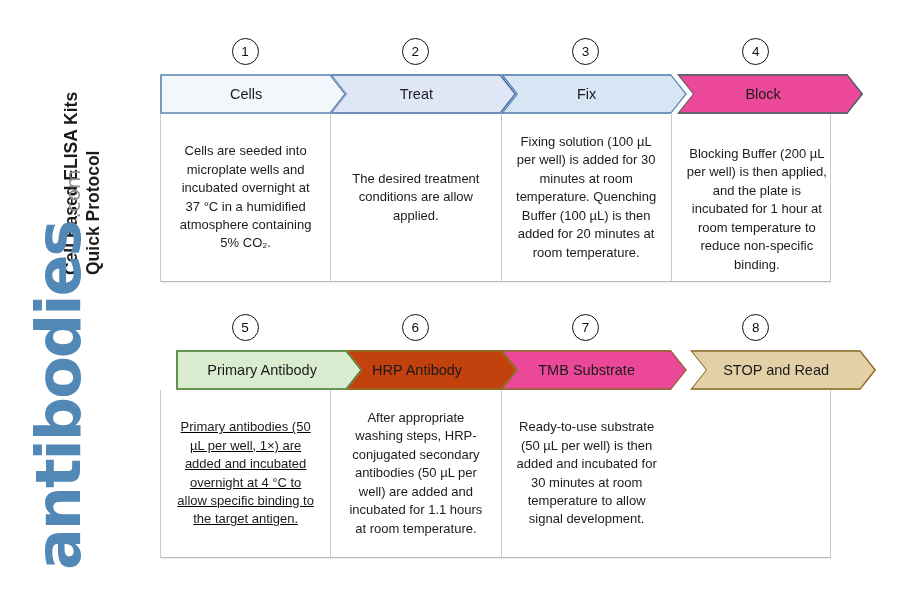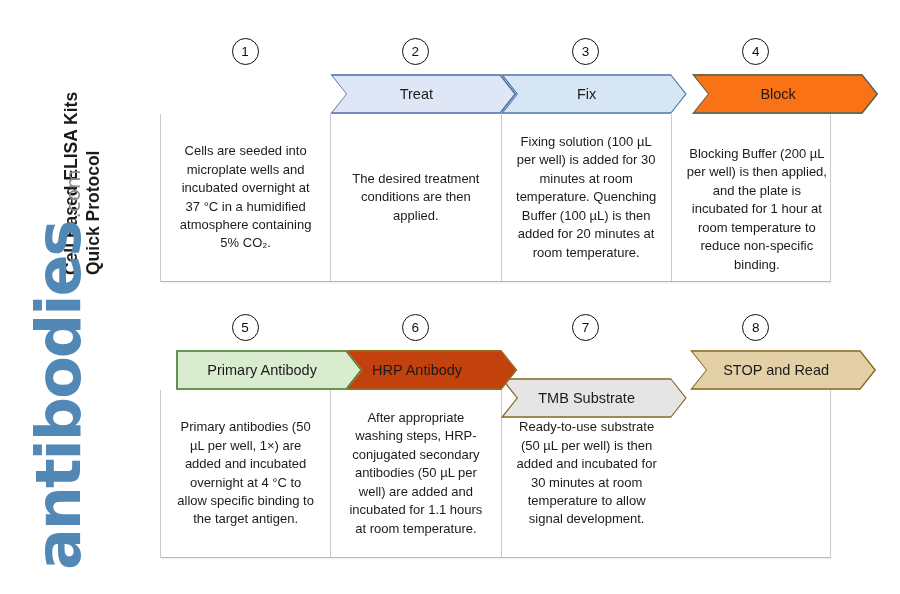--- a/index.html
+++ b/index.html
@@ -152,45 +152,51 @@
         <span>2</span>
       </div>
       <div class="num-circle" style="left: 412.125px;">
         <span>3</span>
       </div>
       <div class="num-circle" style="left: 582.375px;">
         <span>4</span>
       </div>
     </div>
   <div class="chev-strip">
+      <div class="chev" style="left: 0px; width: 186.25px; background: rgb(243, 247, 252); z-index: 4; clip-path: polygon(0px 0px, 170.25px 0px, 186.25px 20px, 170.25px 40px, 0px 40px);">
+        <svg width="186.25" height="40" style="position: absolute; left: 0px; top: 0px; z-index: 1;">
+          <path d="M1,1 L170.25,1 L185.25,20 L170.25,39 L1,39 Z" fill="none" stroke="#5b83b0" stroke-width="1.6"></path>
+        </svg>
+        <span>Cells</span>
+      </div>
       <div class="chev" style="left: 170.25px; width: 186.25px; background: rgb(223, 231, 247); z-index: 3; clip-path: polygon(0px 0px, 170.25px 0px, 186.25px 20px, 170.25px 40px, 0px 40px, 16px 20px);">
         <svg width="186.25" height="40" style="position: absolute; left: 0px; top: 0px; z-index: 1;">
           <path d="M1,1 L170.25,1 L185.25,20 L170.25,39 L1,39 L16,20 Z" fill="none" stroke="#4f6fa8" stroke-width="1.6"></path>
         </svg>
         <span>Treat</span>
       </div>
       <div class="chev" style="left: 340.5px; width: 186.25px; background: rgb(215, 230, 245); z-index: 2; clip-path: polygon(0px 0px, 170.25px 0px, 186.25px 20px, 170.25px 40px, 0px 40px, 16px 20px);">
         <svg width="186.25" height="40" style="position: absolute; left: 0px; top: 0px; z-index: 1;">
           <path d="M1,1 L170.25,1 L185.25,20 L170.25,39 L1,39 L16,20 Z" fill="none" stroke="#4f7ca8" stroke-width="1.6"></path>
         </svg>
         <span>Fix</span>
       </div>
-      <div class="chev" style="left: 532px; width: 186.25px; background: #f97316; z-index: 1; clip-path: polygon(0px 0px, 170.25px 0px, 186.25px 20px, 170.25px 40px, 0px 40px, 16px 20px);">
+      <div class="chev" style="left: 517px; width: 186.25px; background: #ec4899; z-index: 1; clip-path: polygon(0px 0px, 170.25px 0px, 186.25px 20px, 170.25px 40px, 0px 40px, 16px 20px);">
         <svg width="186.25" height="40" style="position: absolute; left: 0px; top: 0px; z-index: 1;">
           <path d="M1,1 L170.25,1 L185.25,20 L170.25,39 L1,39 L16,20 Z" fill="none" stroke="#3f6b63" stroke-width="1.6"></path>
         </svg>
         <span>Block</span>
       </div>
     </div>
   <div class="boxes">
       <div class="cell" style="width: 170.25px; flex: 0 0 170.25px;">
         <p>Cells are seeded into microplate wells and incubated overnight at 37 °C in a humidified atmosphere containing 5% CO₂.</p>
       </div>
       <div class="cell" style="width: 170.25px; flex: 0 0 170.25px;">
-        <p>The desired treatment conditions are then applied.</p>
+        <p>The desired treatment conditions are allow applied.</p>
       </div>
       <div class="cell" style="width: 170.25px; flex: 0 0 170.25px;">
         <p>Fixing solution (100 µL per well) is added for 30 minutes at room temperature. Quenching Buffer (100 µL) is then added for 20 minutes at room temperature.</p>
       </div>
       <div class="cell" style="width: 170.25px; flex: 0 0 170.25px; margin-top: 24px;">
         <p>Blocking Buffer (200 µL per well) is then applied, and the plate is incubated for 1 hour at room temperature to reduce non-specific binding.</p>
       </div>
     </div>
 </div>
 
@@ -215,35 +221,35 @@
           <path d="M1,1 L170.25,1 L185.25,20 L170.25,39 L1,39 Z" fill="none" stroke="#3f7a2e" stroke-width="1.6"></path>
         </svg>
         <span>Primary Antibody</span>
       </div>
       <div class="chev" style="left: 171px; width: 186.25px; background: #c2410c; z-index: 3; clip-path: polygon(0px 0px, 170.25px 0px, 186.25px 20px, 170.25px 40px, 0px 40px, 16px 20px);">
         <svg width="186.25" height="40" style="position: absolute; left: 0px; top: 0px; z-index: 1;">
           <path d="M1,1 L170.25,1 L185.25,20 L170.25,39 L1,39 L16,20 Z" fill="none" stroke="#8a7526" stroke-width="1.6"></path>
         </svg>
         <span>HRP Antibody</span>
       </div>
-      <div class="chev" style="left: 340.5px; width: 186.25px; background: #e5e5e5; z-index: 2; clip-path: polygon(0px 0px, 170.25px 0px, 186.25px 20px, 170.25px 40px, 0px 40px, 16px 20px); margin-top: 28px;">
+      <div class="chev" style="left: 340.5px; width: 186.25px; background: #ec4899; z-index: 2; clip-path: polygon(0px 0px, 170.25px 0px, 186.25px 20px, 170.25px 40px, 0px 40px, 16px 20px);">
         <svg width="186.25" height="40" style="position: absolute; left: 0px; top: 0px; z-index: 1;">
           <path d="M1,1 L170.25,1 L185.25,20 L170.25,39 L1,39 L16,20 Z" fill="none" stroke="#8a6b26" stroke-width="1.6"></path>
         </svg>
         <span>TMB Substrate</span>
       </div>
       <div class="chev" style="left: 530px; width: 186.25px; background: rgb(227, 208, 166); z-index: 1; clip-path: polygon(0px 0px, 170.25px 0px, 186.25px 20px, 170.25px 40px, 0px 40px, 16px 20px);">
         <svg width="186.25" height="40" style="position: absolute; left: 0px; top: 0px; z-index: 1;">
           <path d="M1,1 L170.25,1 L185.25,20 L170.25,39 L1,39 L16,20 Z" fill="none" stroke="#8a6b26" stroke-width="1.6"></path>
         </svg>
         <span>STOP and Read</span>
       </div>
     </div>
   <div class="boxes">
-      <div class="cell" style="width: 170.25px; flex: 0 0 170.25px;">
+      <div class="cell" style="width: 170.25px; flex: 0 0 170.25px; text-decoration: underline;">
         <p>Primary antibodies (50 µL per well, 1×) are added and incubated overnight at 4 °C to allow specific binding to the target antigen.</p>
       </div>
       <div class="cell" style="width: 170.25px; flex: 0 0 170.25px;">
         <p>After appropriate washing steps, HRP-conjugated secondary antibodies (50 µL per well) are added and incubated for 1.1 hours at room temperature.</p>
       </div>
       <div class="cell" style="width: 170.25px; flex: 0 0 170.25px;">
         <p>Ready-to-use substrate (50 µL per well) is then added and incubated for 30 minutes at room temperature to allow signal development.</p>
       </div>
     </div>
 </div>

